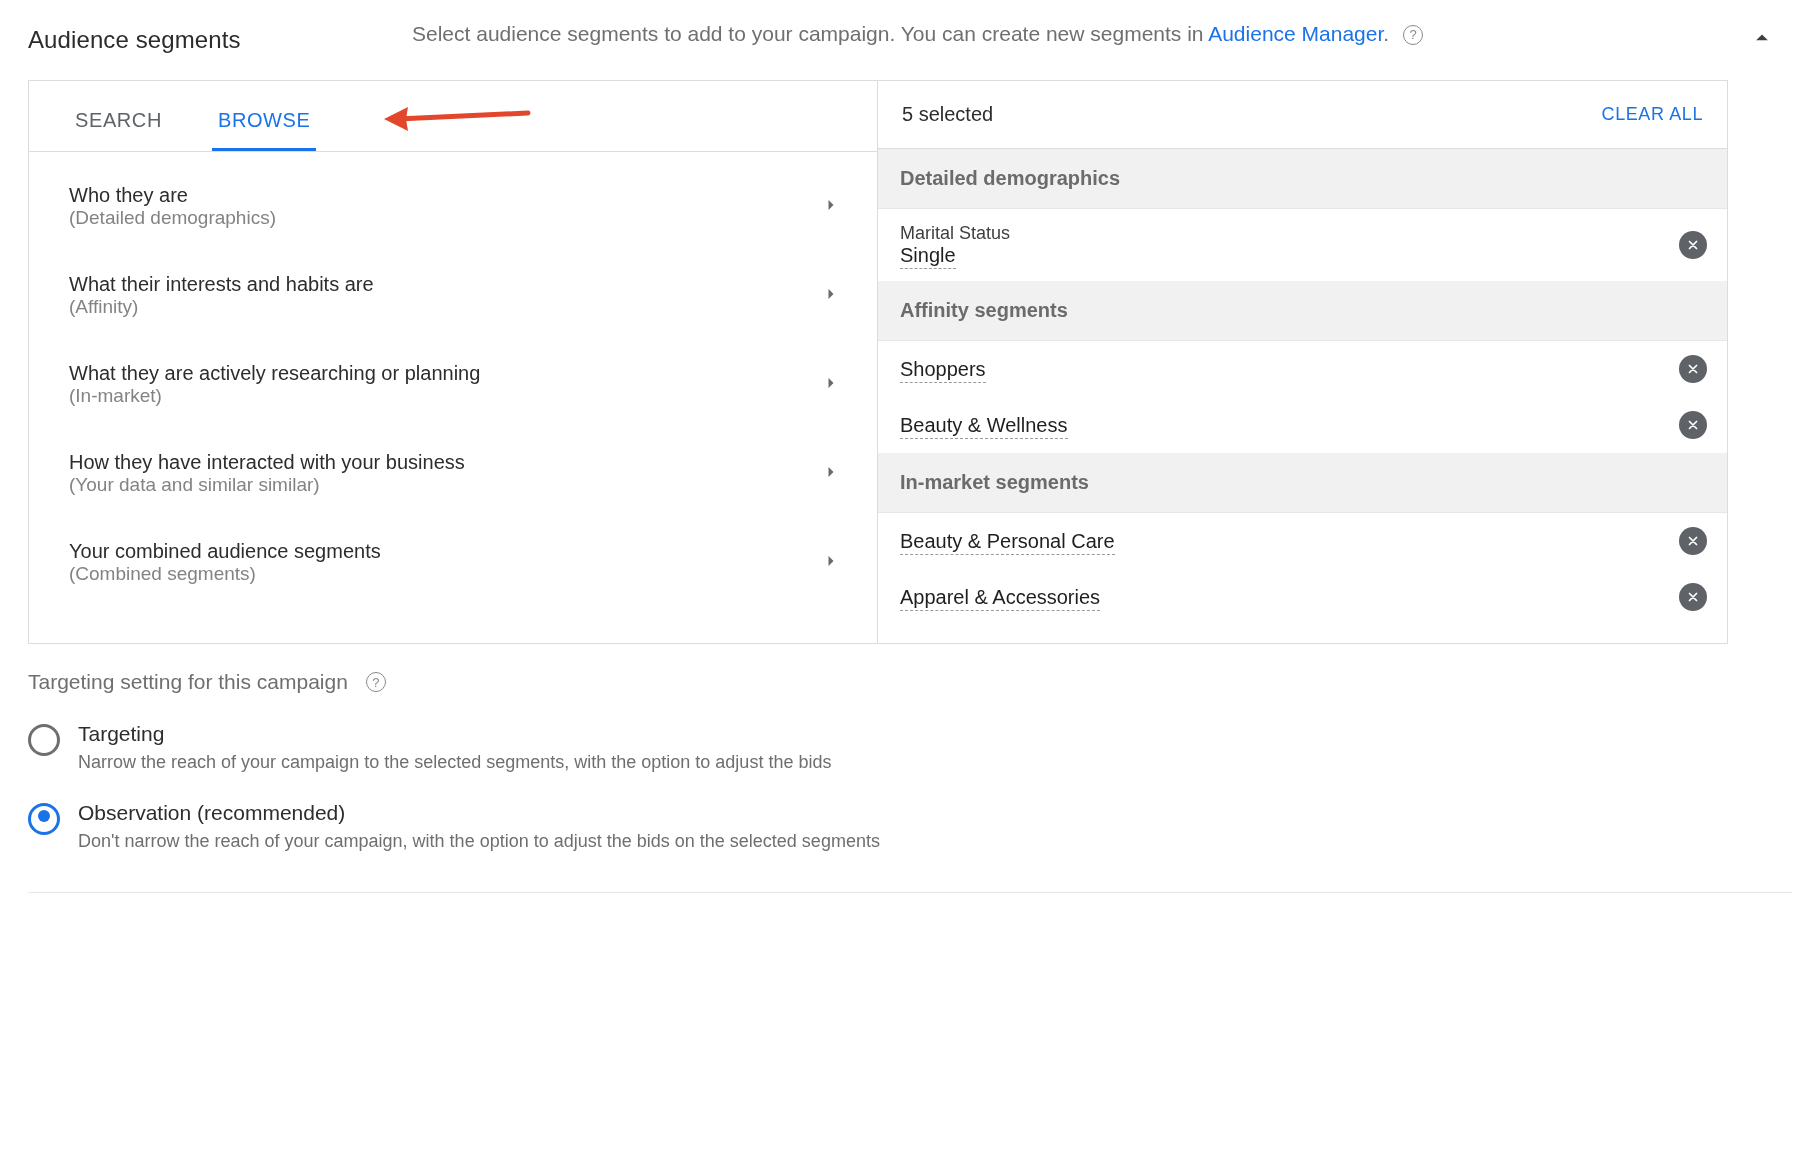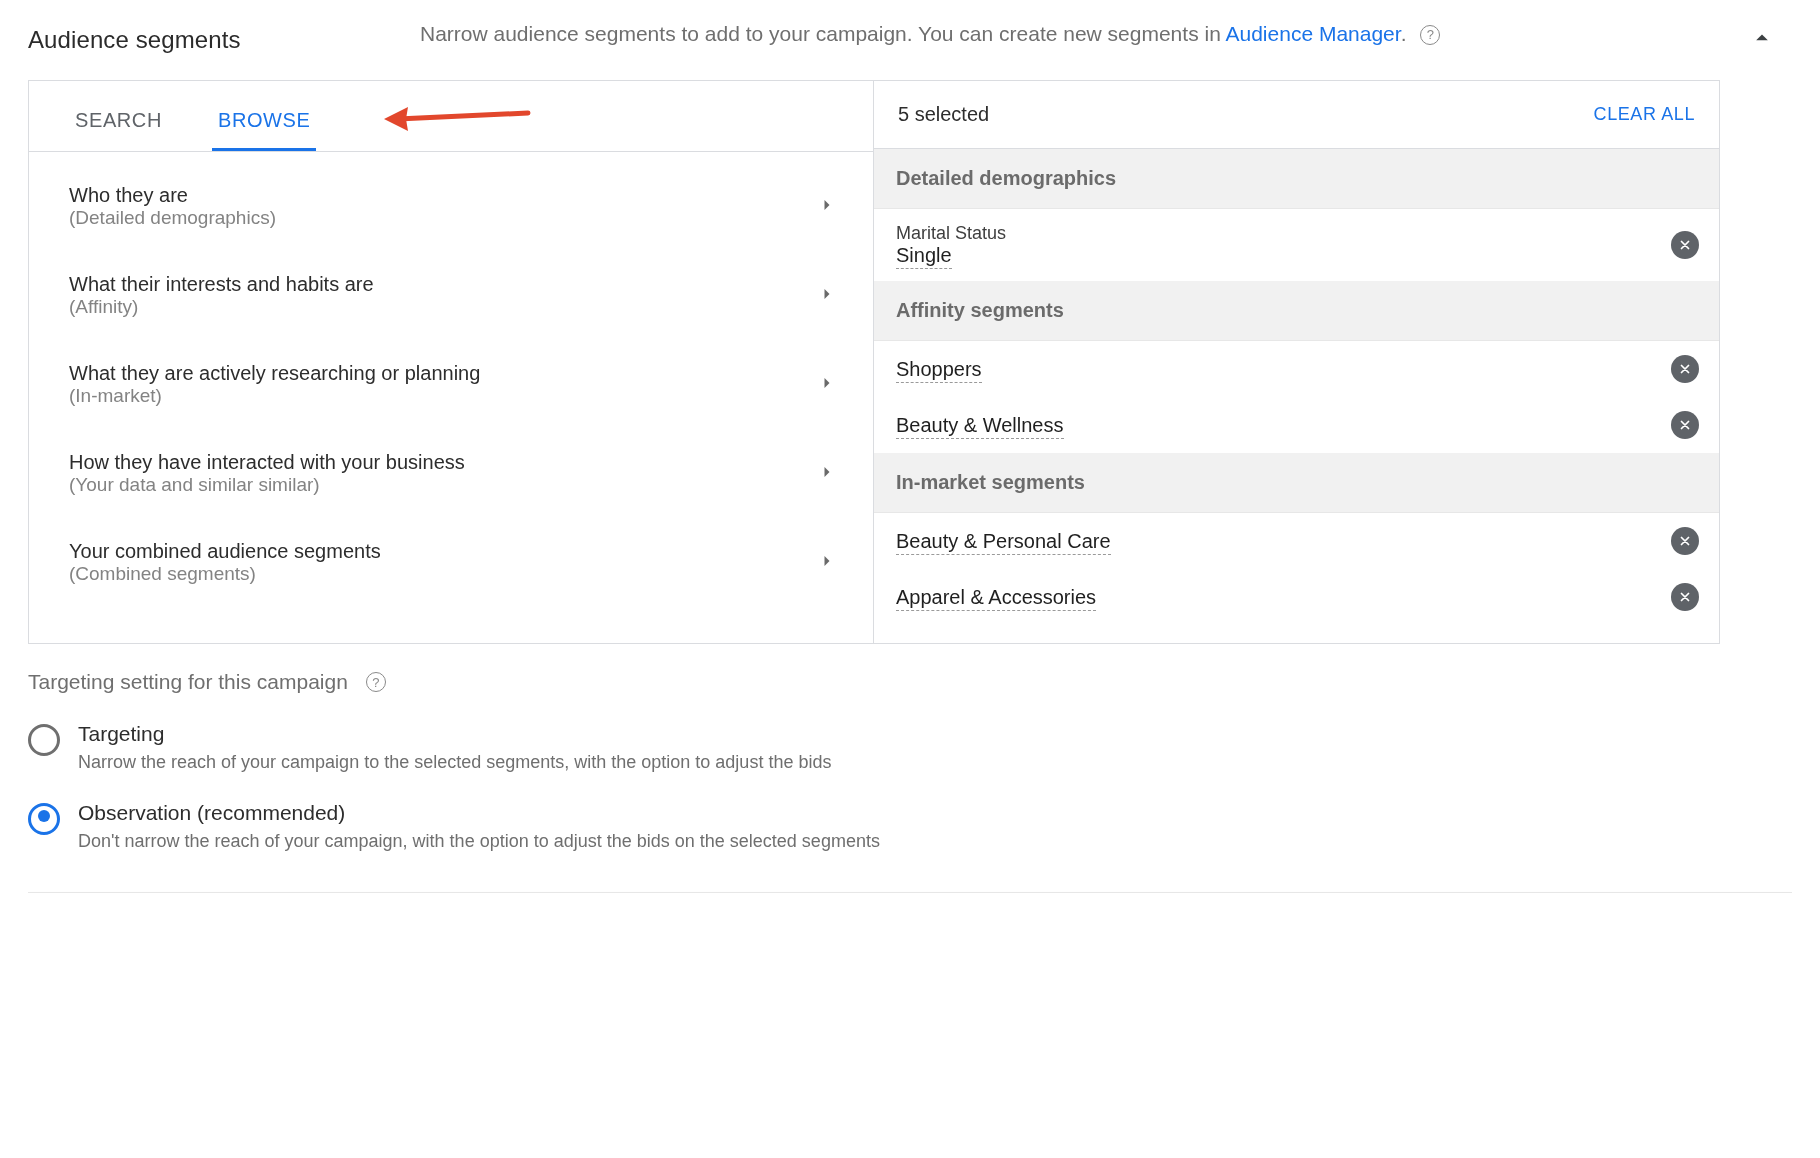--- a/index.html
+++ b/index.html
@@ -13,21 +13,21 @@
     --chip-close:#5f6368;
     --arrow-red:#e2472c;
   }
   html,body{margin:0;padding:0;background:#fff}
   body{font-family:Arial,Helvetica,sans-serif;color:var(--text);
        font-size:16px;width:1820px}
   .wrap{padding:20px 28px 0 28px}
 
   .page-row{display:grid;
     grid-template-columns:380px 1fr 60px;
-    column-gap:12px;align-items:start}
+    column-gap:4px;align-items:start}
   .title{font-size:24px;letter-spacing:.1px;color:#2b2b2b;padding-top:6px}
   .intro{font-size:21px;color:#6f6f6f;line-height:28px}
   .intro a{color:var(--blue);text-decoration:none}
   .help-circ{display:inline-flex;width:18px;height:18px;border:1.6px solid #8a8a8a;
     border-radius:50%;align-items:center;justify-content:center;font-size:13px;color:#8a8a8a;
     margin-left:8px;vertical-align:middle}
   .collapse-btn{display:flex;align-items:center;justify-content:center;height:36px}
   .chev-up svg{width:28px;height:28px;fill:#3c4043}
 
   .panel{grid-column:1 / span 2;margin-top:24px;border:1px solid var(--border);
@@ -83,21 +83,21 @@
 </style>
 </head>
 <body>
 
 <div class="wrap">
 
   <div class="page-row">
     <div class="title">Audience segments</div>
 
     <div class="intro">
-      <span>Narrow audience segments to add to your campaign. You can create new segments in </span>
+      <span>Select audience segments to add to your campaign. You can create new segments in </span>
       <a href="#">Audience Manager</a><span>.</span>
       <span class="help-circ">?</span>
     </div>
 
     <div class="collapse-btn chev-up">
       <svg viewBox="0 0 24 24">
           <path d="M7 14l5-5 5 5z"></path>
         </svg>
     </div>
 

